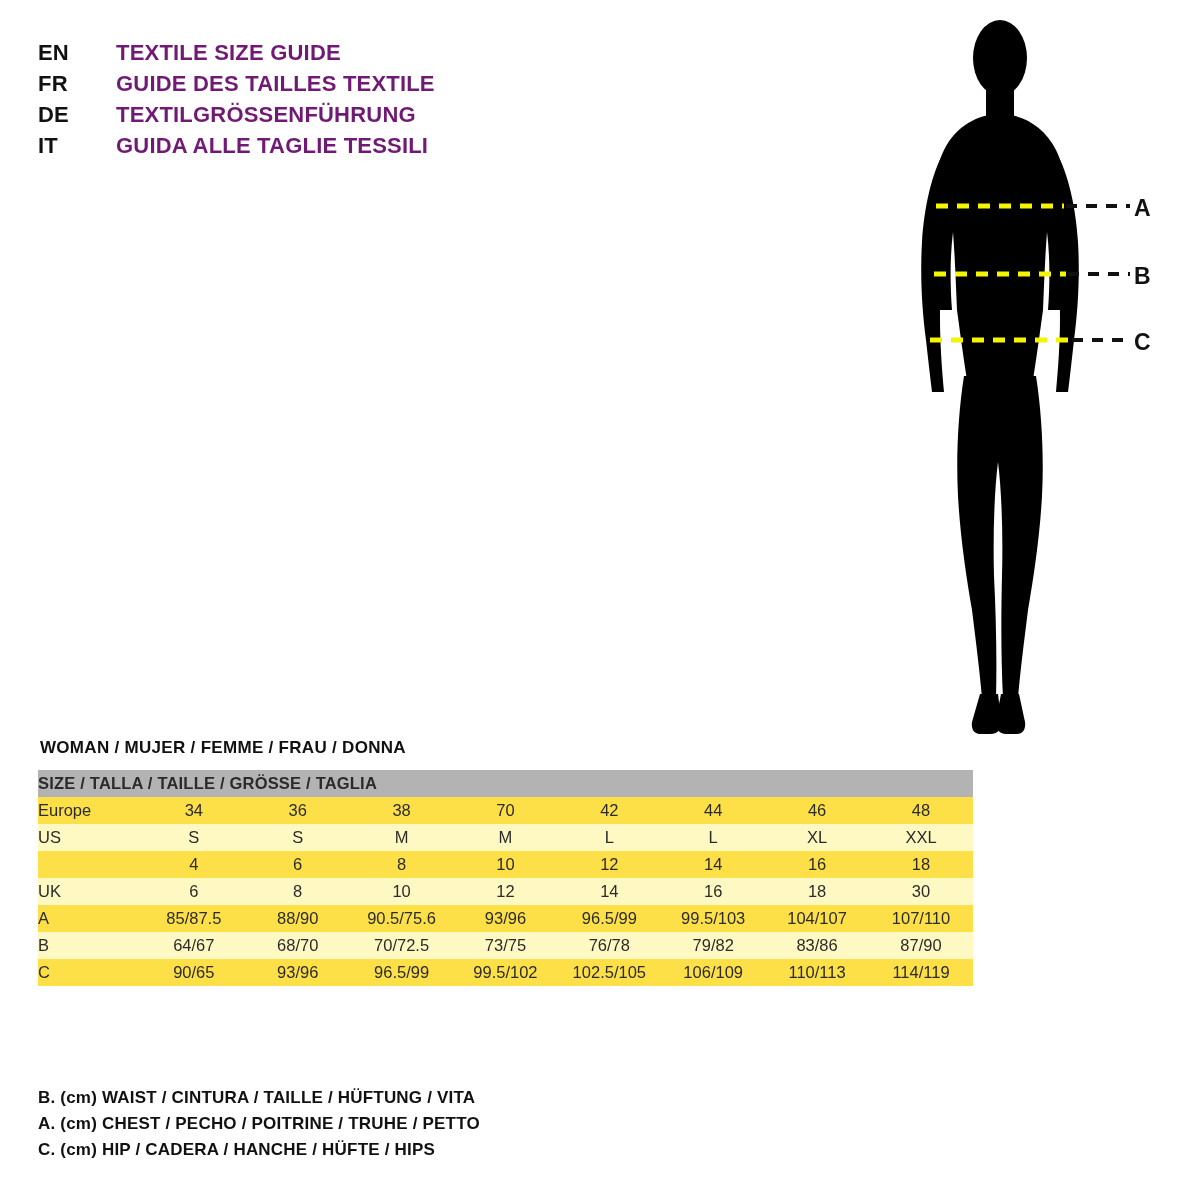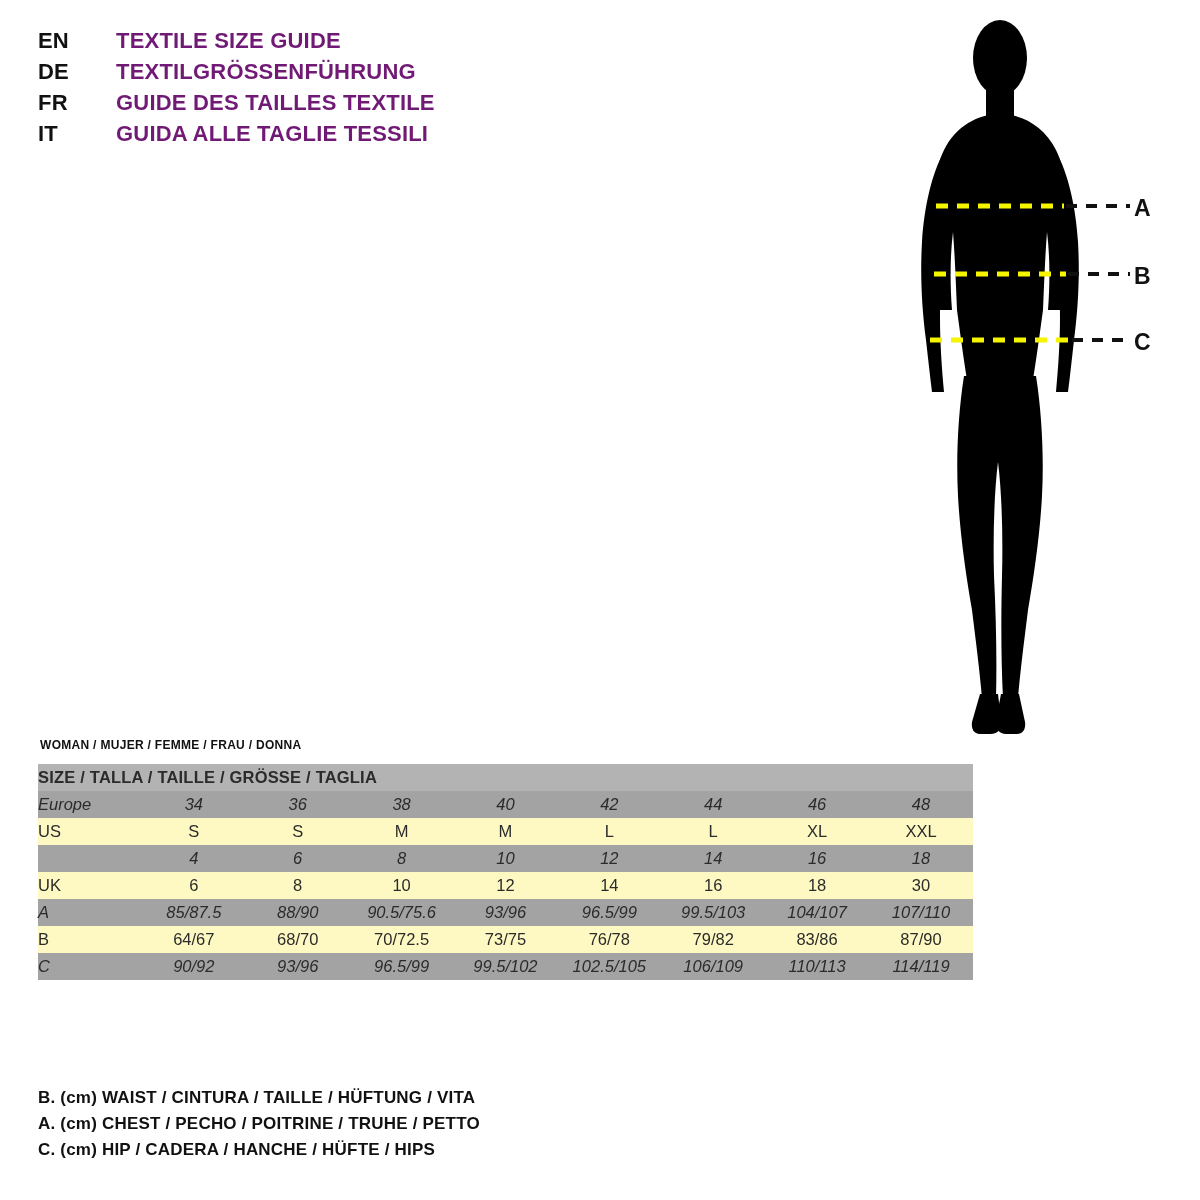--- a/index.html
+++ b/index.html
@@ -13,21 +13,21 @@
     font-family: "Liberation Sans", sans-serif;
     color: #1a1a1a;
     position: relative;
     overflow: hidden;
   }
 
   
   .title-block {
     position: absolute;
     left: 38px;
-    top: 28px;
+    top: 40px;
     width: 520px;
   }
   .title-row {
     display: flex;
     align-items: baseline;
     height: 31px;
   }
   .title-lang {
     width: 78px;
     flex: 0 0 78px;
@@ -65,21 +65,21 @@
   }
 
   
   .table-section {
     position: absolute;
     left: 38px;
     top: 738px;
     width: 1125px;
   }
   .table-caption {
-    font-size: 12px;
+    font-size: 17px;
     font-weight: bold;
     letter-spacing: 0.3px;
     margin: 0 0 12px 2px;
     color: #111;
   }
   table.size-table {
     border-collapse: collapse;
     width: 935px;
     table-layout: fixed;
   }
@@ -93,21 +93,21 @@
     background: #b3b3b3;
   }
   .row-header td {
     font-weight: bold;
     color: #1a1a1a;
     font-size: 16.5px;
     padding-left: 6px;
     height: 29px;
     letter-spacing: 0.2px;
   }
-  .row-light { background: #a3a3a3; font-style: italic; }
+  .row-light { background: #fde047; }
   .row-dark  { background: #fef9c3; }
   td.lbl {
     padding-left: 6px;
     text-align: left;
     width: 185px;
   }
   td.val {
     text-align: center;
   }
 
@@ -129,26 +129,26 @@
 </style>
 </head>
 <body>
 
 <div class="title-block">
   <div class="title-row">
     <div class="title-lang">EN</div>
     <div class="title-text">TEXTILE SIZE GUIDE</div>
   </div>
   <div class="title-row">
+    <div class="title-lang">FR</div>
+    <div class="title-text">GUIDE DES TAILLES TEXTILE</div>
+  </div>
+  <div class="title-row">
     <div class="title-lang">DE</div>
     <div class="title-text">TEXTILGRÖSSENFÜHRUNG</div>
-  </div>
-  <div class="title-row">
-    <div class="title-lang">FR</div>
-    <div class="title-text">GUIDE DES TAILLES TEXTILE</div>
   </div>
   <div class="title-row">
     <div class="title-lang">IT</div>
     <div class="title-text">GUIDA ALLE TAGLIE TESSILI</div>
   </div>
 </div>
 
 <div class="figure-area">
 
   <svg class="figure-svg" width="330" height="740" viewBox="0 0 330 740">
@@ -219,21 +219,21 @@
     <tbody>
         <tr class="row-header">
       <td colspan="9">SIZE / TALLA / TAILLE / GRÖSSE / TAGLIA</td>
     </tr>
 
     <tr class="row-light">
       <td class="lbl">Europe</td>
       <td class="val">34</td>
       <td class="val">36</td>
       <td class="val">38</td>
-      <td class="val">40</td>
+      <td class="val">70</td>
       <td class="val">42</td>
       <td class="val">44</td>
       <td class="val">46</td>
       <td class="val">48</td>
     </tr>
 
     <tr class="row-dark">
       <td class="lbl">US</td>
       <td class="val">S</td>
       <td class="val">S</td>
@@ -288,21 +288,21 @@
       <td class="val">70/72.5</td>
       <td class="val">73/75</td>
       <td class="val">76/78</td>
       <td class="val">79/82</td>
       <td class="val">83/86</td>
       <td class="val">87/90</td>
     </tr>
 
     <tr class="row-light">
       <td class="lbl">C</td>
-      <td class="val">90/92</td>
+      <td class="val">90/65</td>
       <td class="val">93/96</td>
       <td class="val">96.5/99</td>
       <td class="val">99.5/102</td>
       <td class="val">102.5/105</td>
       <td class="val">106/109</td>
       <td class="val">110/113</td>
       <td class="val">114/119</td>
     </tr>
   </tbody>
     </table>

